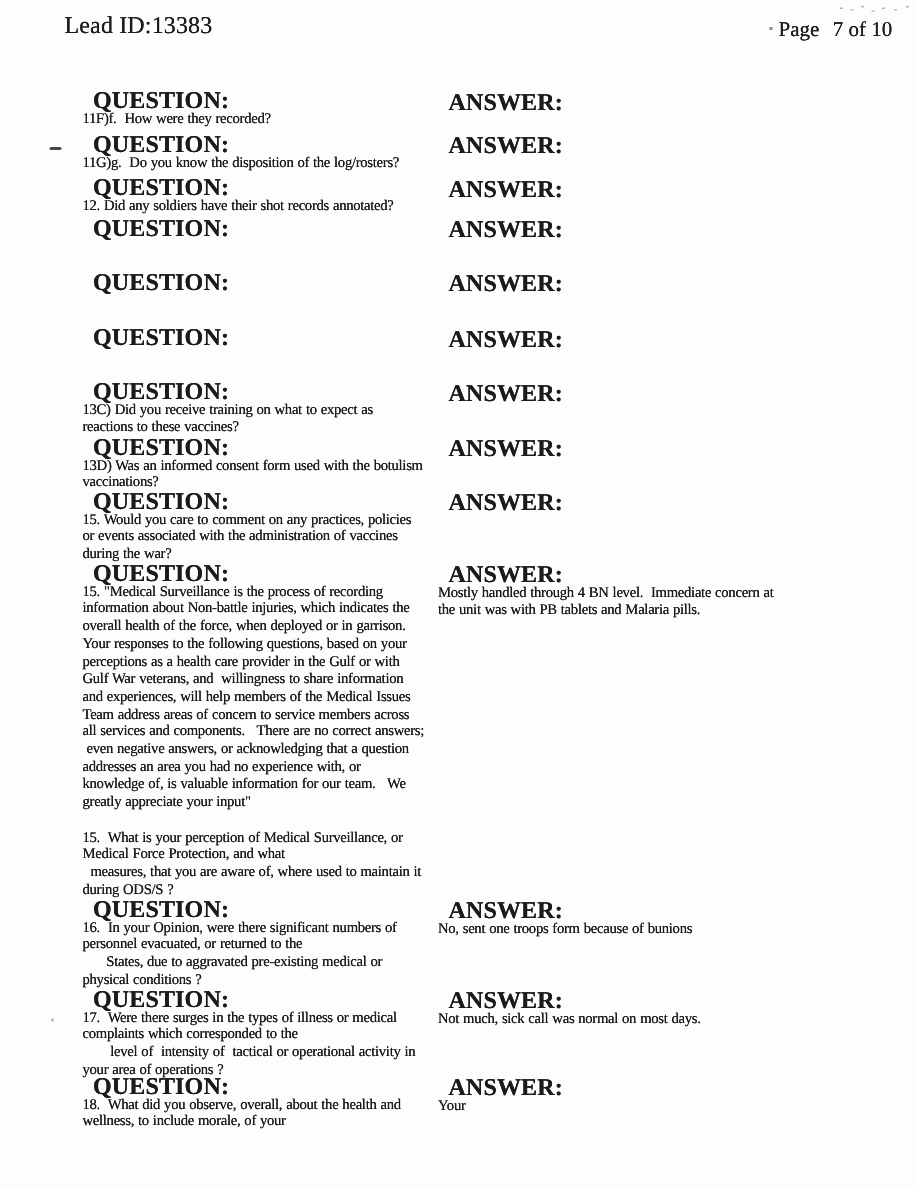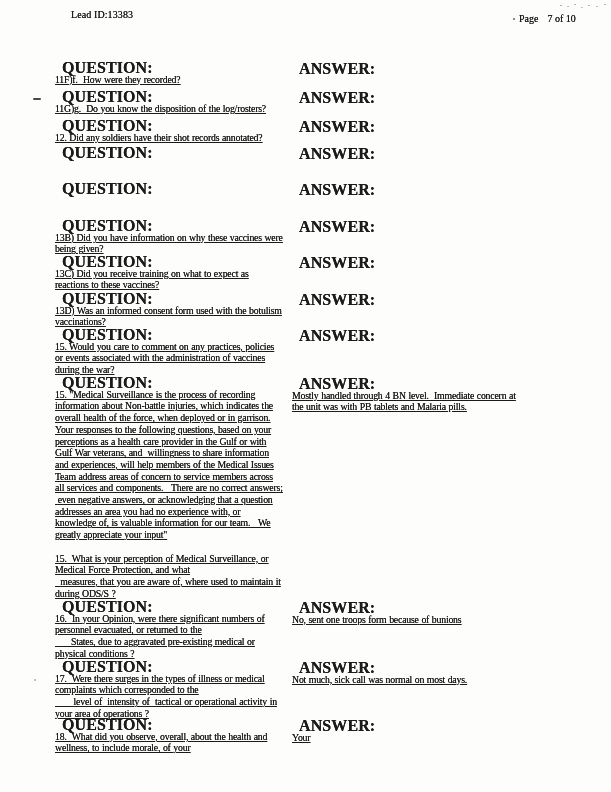--- a/index.html
+++ b/index.html
@@ -12,30 +12,30 @@
     width: 611px;
     height: 792px;
     background: #fdfdfc;
     font-family: "Liberation Serif", serif;
     color: #1b1b1b;
     overflow: hidden;
     text-shadow: 0 0 0.25px currentColor;
   }
   .hdr-left {
     position: absolute;
-    left: 71px;
+    left: 43px;
     top: 9px;
-    font-size: 10px;
+    font-size: 16px;
     letter-spacing: 0.1px;
   }
   .hdr-right {
     position: absolute;
     left: 519px;
     top: 13px;
-    font-size: 10px;
+    font-size: 14px;
   }
   .hdr-right .pgnum { margin-left: 9px; }
   .qa-block {
     position: absolute;
     left: 55px;
     width: 548px;
   }
   .q-col {
     width: 275px;
   }
@@ -46,21 +46,20 @@
     padding-left: 7px;
     letter-spacing: 0.1px;
     white-space: pre;
   }
   .q-text, .a-text {
     font-size: 9.8px;
     line-height: 11.7px;
     letter-spacing: -0.2px;
     word-spacing: 0.4px;
     white-space: pre-wrap;
-    text-decoration: underline;
   }
   .a-col {
     position: absolute;
     left: 237px;
     top: 1px;
     width: 305px;
   }
   
   .mark-dash {
     position: absolute;
@@ -162,22 +161,20 @@
     </div>
     <div class="a-col">
       <div class="a-label">ANSWER:</div>
       <div class="a-text"></div>
     </div>
   </div>
 
   <div class="qa-block" style="top: 220px;">
     <div class="q-col">
       <div class="q-label">QUESTION:</div>
-      <div class="q-text">13B) Did you have information on why these vaccines were
-being given?</div>
     </div>
     <div class="a-col">
       <div class="a-label">ANSWER:</div>
       <div class="a-text"></div>
     </div>
   </div>
 
   <div class="qa-block" style="top: 256px;">
     <div class="q-col">
       <div class="q-label">QUESTION:</div>

